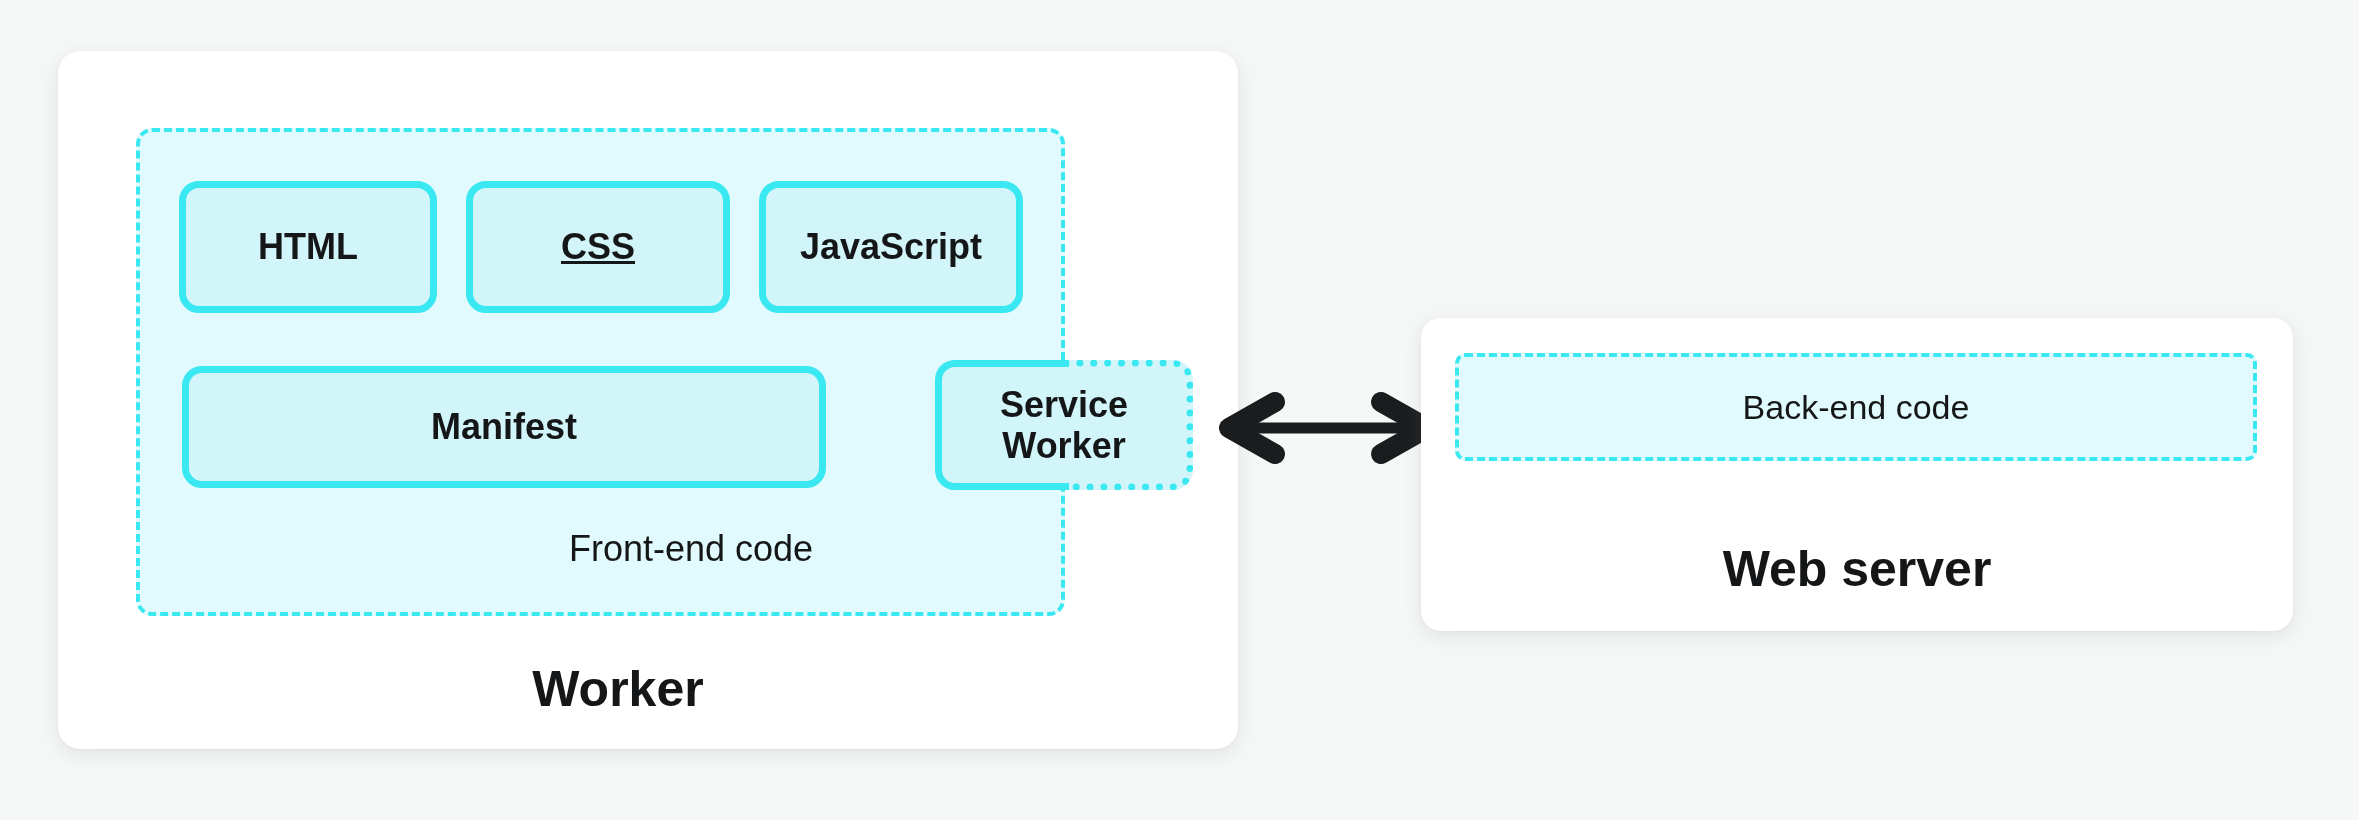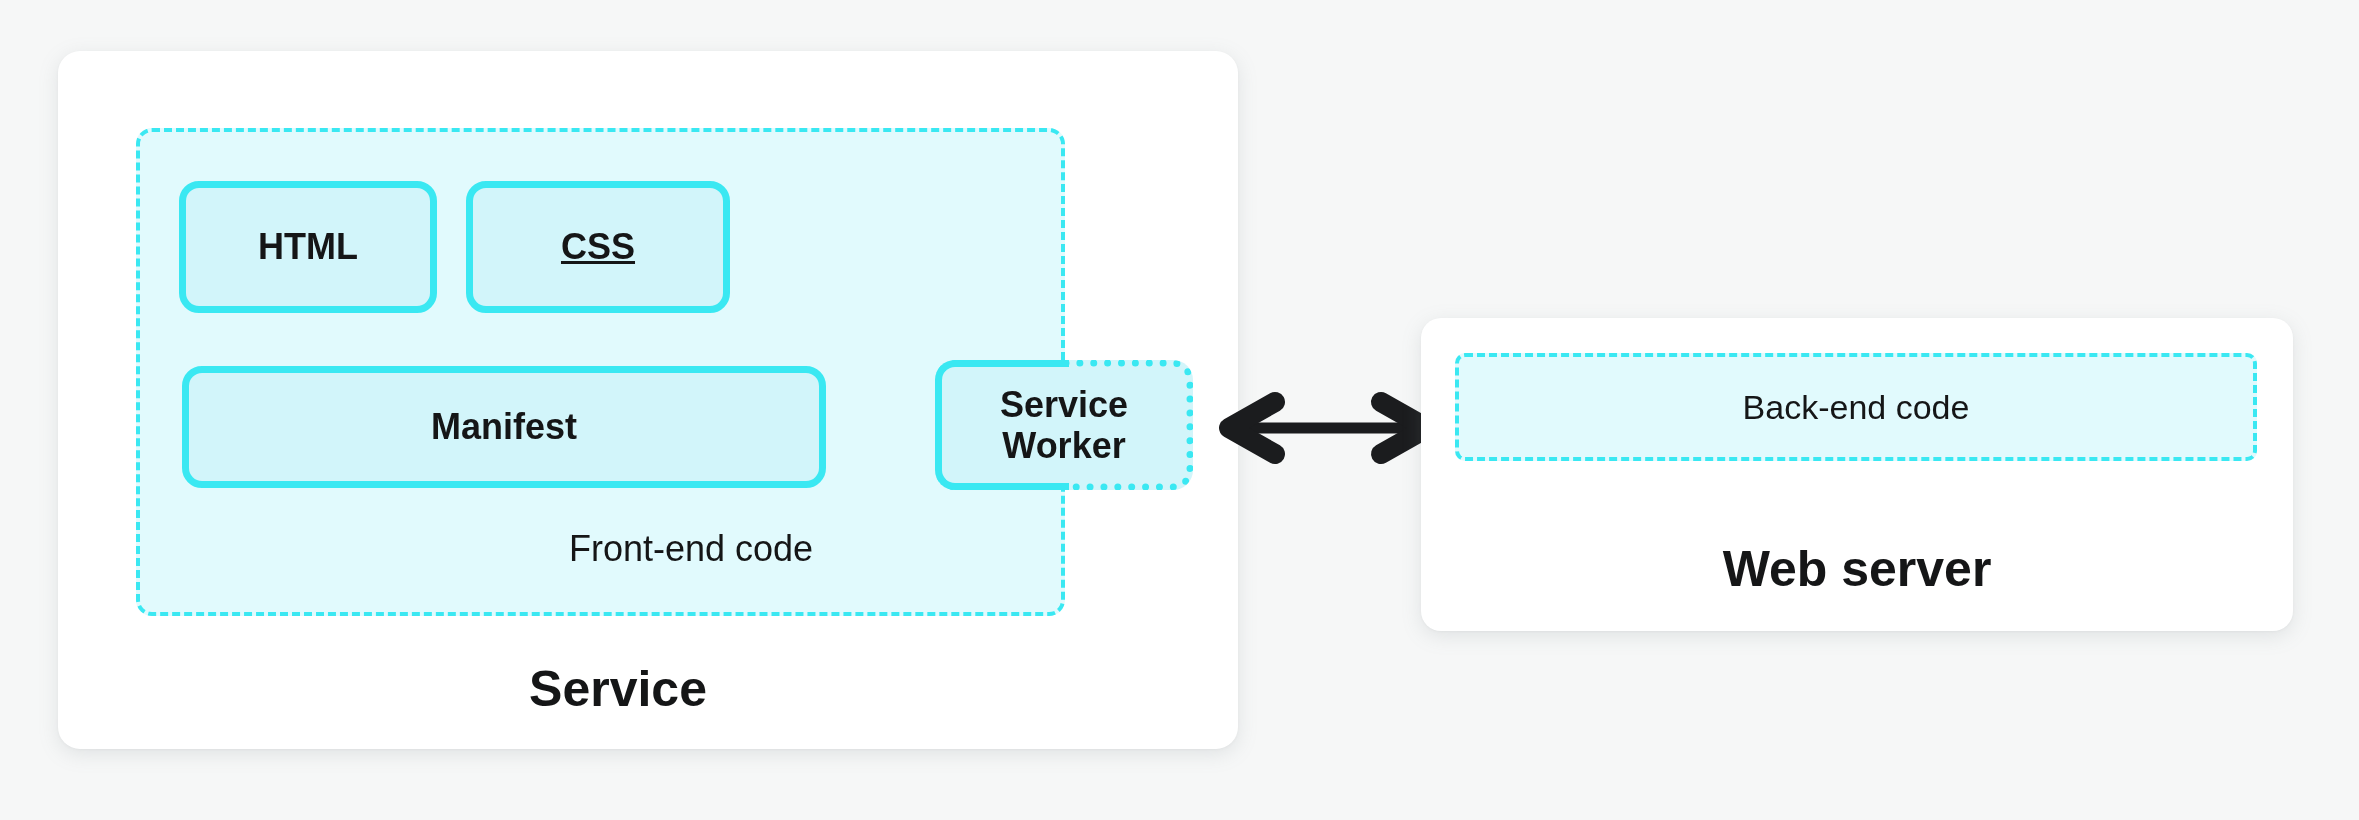--- a/index.html
+++ b/index.html
@@ -101,32 +101,35 @@
   <div class="card device-card"></div>
 
   <div class="dashed-box frontend-box"></div>
 
   <div class="cyan-box box-html">
     <span class="box-label">HTML</span>
   </div>
   <div class="cyan-box box-css">
     <span class="box-label">CSS</span>
   </div>
+  <div class="cyan-box box-js">
+    <span class="box-label">JavaScript</span>
+  </div>
   <div class="cyan-box box-manifest">
     <span class="box-label">Manifest</span>
   </div>
 
   <div class="sw-wrap">
     <div class="sw-dotted"></div>
     <div class="sw-solid"></div>
     <div class="sw-label box-label">Service Worker</div>
   </div>
 
   <div class="zone-label frontend-label">Front-end code</div>
-  <div class="title-label device-label">Service</div>
+  <div class="title-label device-label">Worker</div>
 
   <svg class="arrow-svg" viewBox="0 0 230 80" aria-hidden="true">
     <line x1="22" y1="40" x2="208" y2="40" stroke="#1b1c1e" stroke-width="11" stroke-linecap="round"></line>
     <path d="M62 14 L16 40 L62 66" fill="none" stroke="#1b1c1e" stroke-width="20" stroke-linecap="round" stroke-linejoin="round"></path>
     <path d="M168 14 L214 40 L168 66" fill="none" stroke="#1b1c1e" stroke-width="20" stroke-linecap="round" stroke-linejoin="round"></path>
   </svg>
 
   <div class="card web-card"></div>
 
   <div class="dashed-box backend-box">

